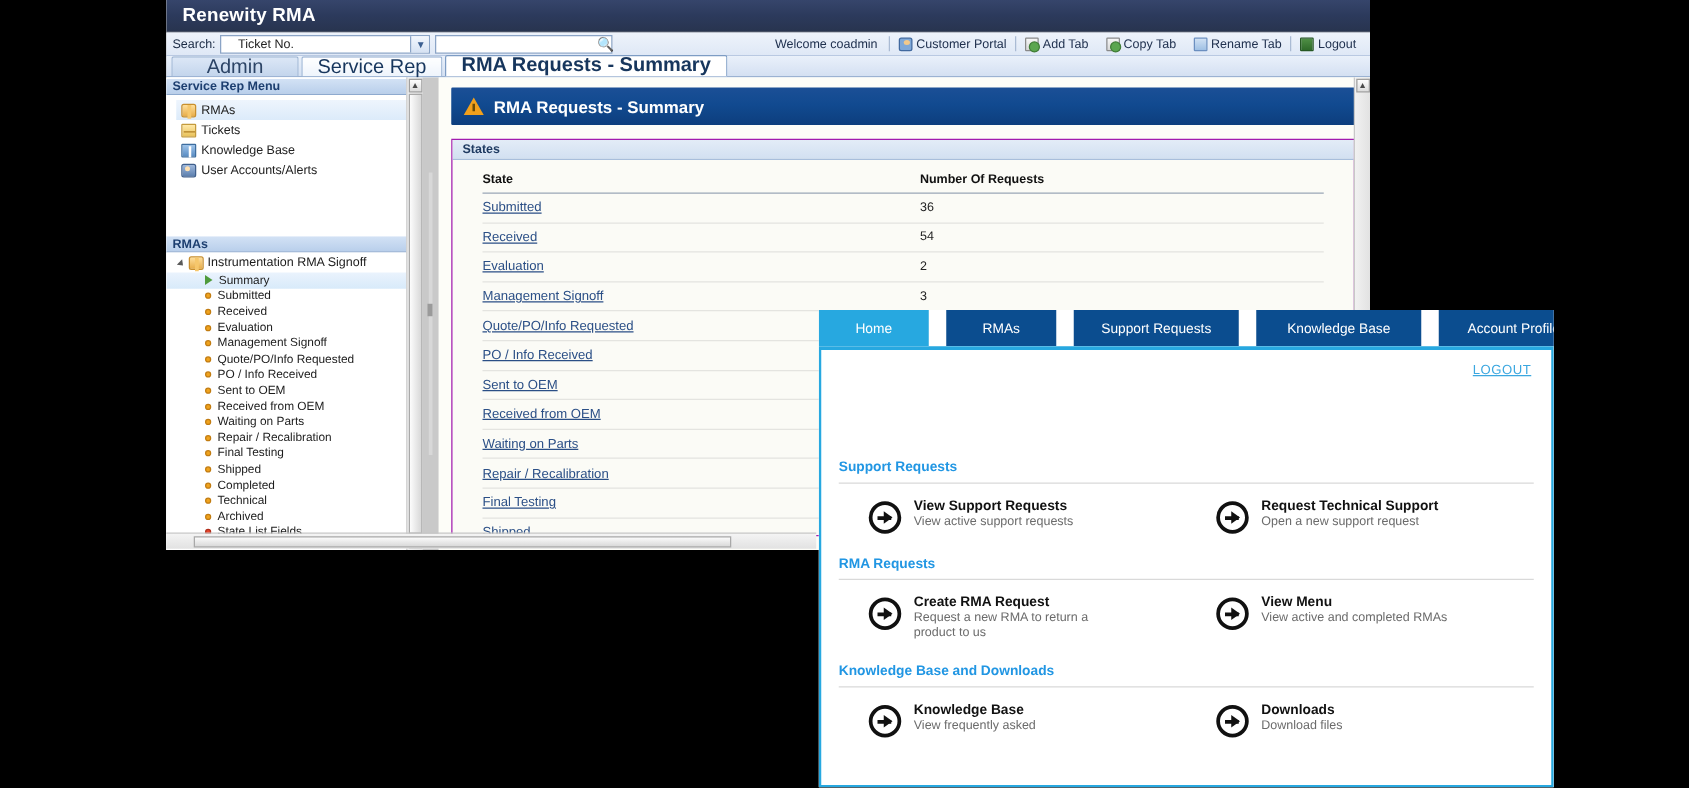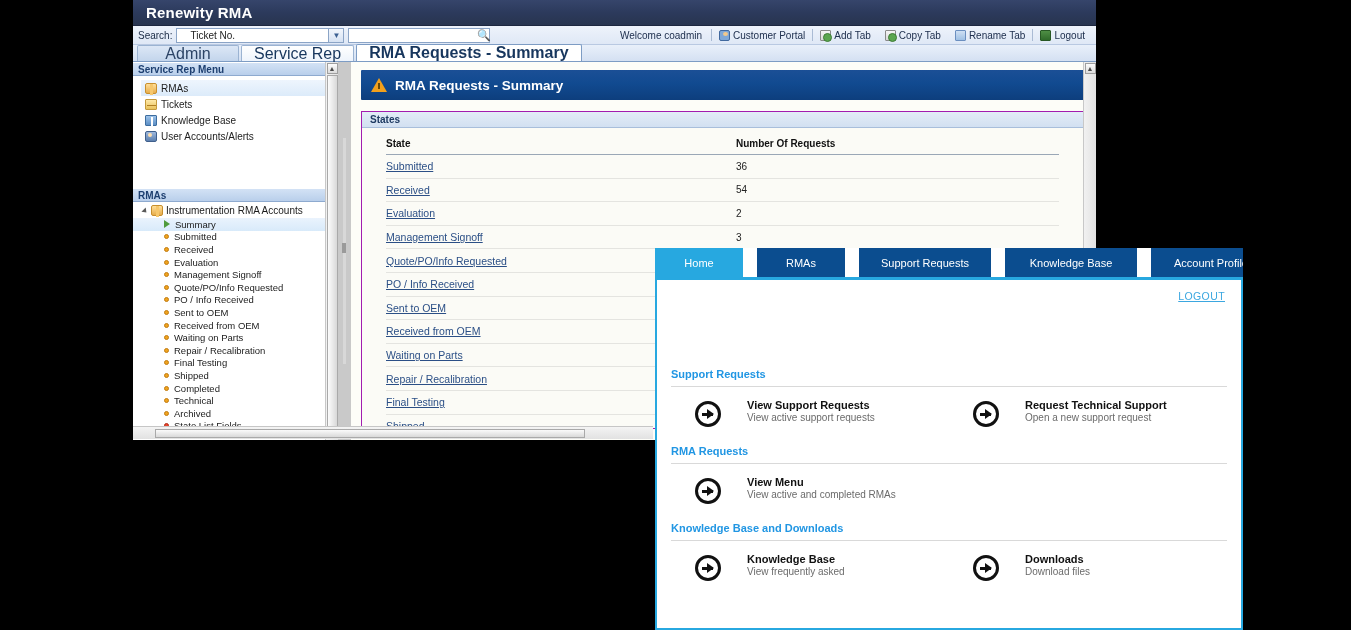--- a/index.html
+++ b/index.html
@@ -208,21 +208,21 @@
   }
   .logout {
     position: absolute; right: 16px; top: 10px; font-size: 10.5px; color: #3ba7e0;
     letter-spacing: .4px;
   }
   .sec-title {
     font-size: 11px; font-weight: bold; color: #2196e3; margin-top: 0; padding-top: 0;
   }
   .sec-rule { height: 1px; background: #d9d9d9; margin: 6px 0 0 0; }
   .sec-row { display: flex; margin-top: 12px; }
-  .sec-cell { width: 50%; display: flex; gap: 26px; padding-left: 24px; }
+  .sec-cell { width: 50%; display: flex; gap: 10px; padding-left: 24px; }
   .arrow-circle {
     width: 26px; height: 26px; border-radius: 50%; border: 3px solid #111;
     flex: 0 0 auto; display: flex; align-items: center; justify-content: center;
     position: relative; margin-top: 2px;
   }
   .arrow-circle::before{
     content:""; width:11px; height:3px; background:#111; position:absolute; left:4px;
   }
   .arrow-circle::after{
     content:""; position:absolute; right:4px; width:0;height:0;
@@ -321,21 +321,21 @@
         </div>
 
         <div class="panel-head">
           <span>RMAs</span>
         </div>
 
         <div class="tree-wrap">
           <div class="tree-root">
             <span class="tri"></span>
             <span class="mi-ico ico-pkg"></span>
-            <span>Instrumentation RMA Accounts</span>
+            <span>Instrumentation RMA Signoff</span>
           </div>
 
           <div class="tree-node sel">
             <span class="arrow-g"></span>
             <span>Summary</span>
           </div>
           <div class="tree-node">
             <span class="bullet"></span>
             <span>Submitted</span>
           </div>
@@ -538,20 +538,27 @@
         </div>
       </div>
 
       <div class="sec-block">
         <div class="sec-title">RMA Requests</div>
         <div class="sec-rule"></div>
         <div class="sec-row">
           <div class="sec-cell">
             <span class="arrow-circle"></span>
             <span>
+              <span class="lnk-title" style="display:block">Create RMA Request</span>
+              <span class="lnk-sub" style="display:block">Request a new RMA to return a product to us</span>
+            </span>
+          </div>
+          <div class="sec-cell">
+            <span class="arrow-circle"></span>
+            <span>
               <span class="lnk-title" style="display:block">View Menu</span>
               <span class="lnk-sub" style="display:block">View active and completed RMAs</span>
             </span>
           </div>
         </div>
       </div>
 
       <div class="sec-block">
         <div class="sec-title">Knowledge Base and Downloads</div>
         <div class="sec-rule"></div>

